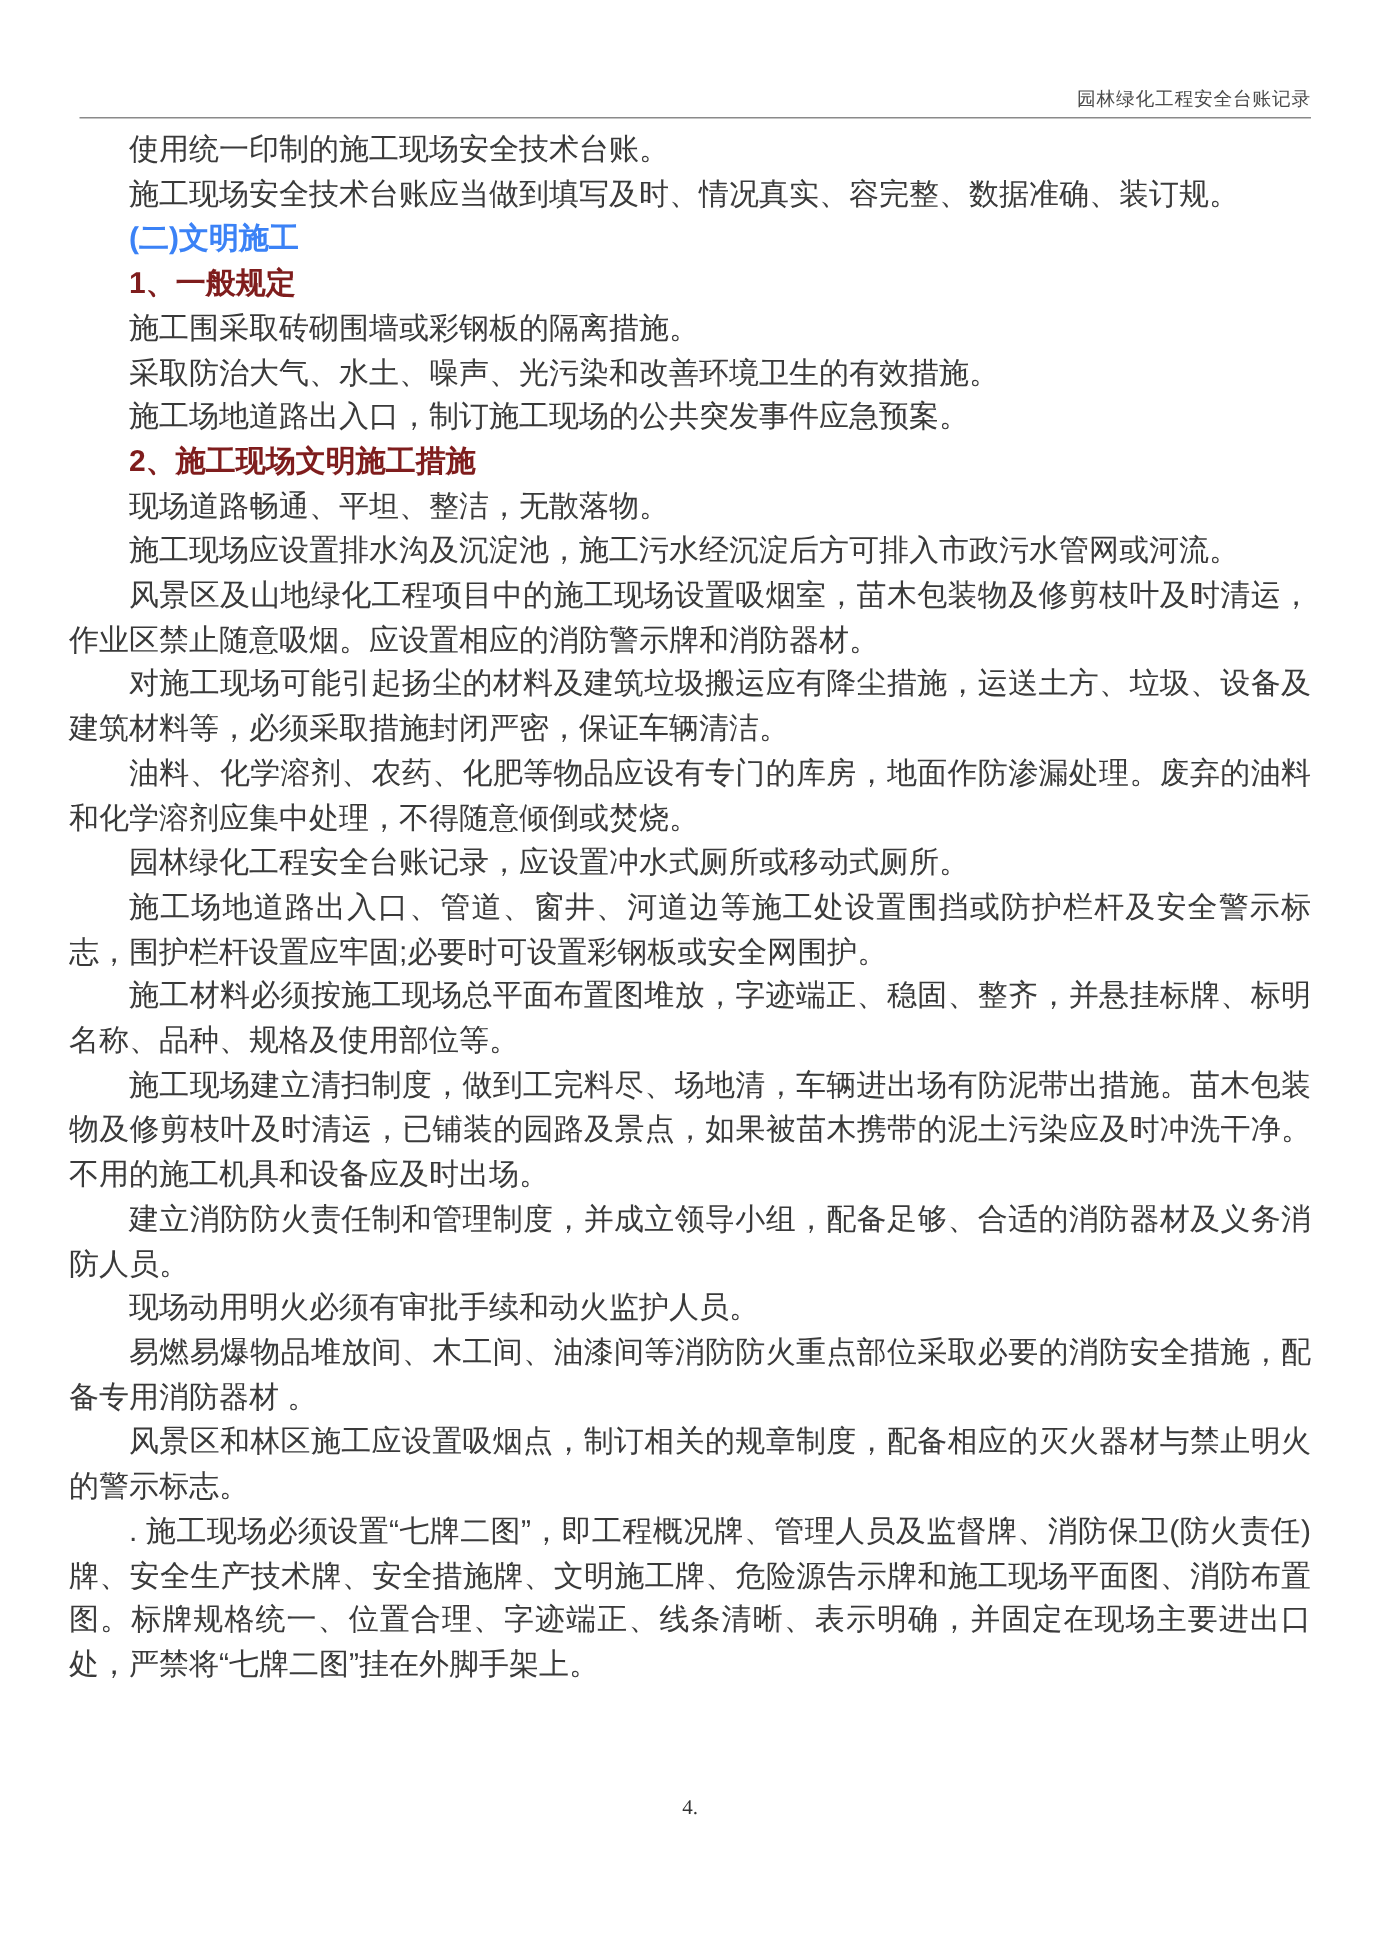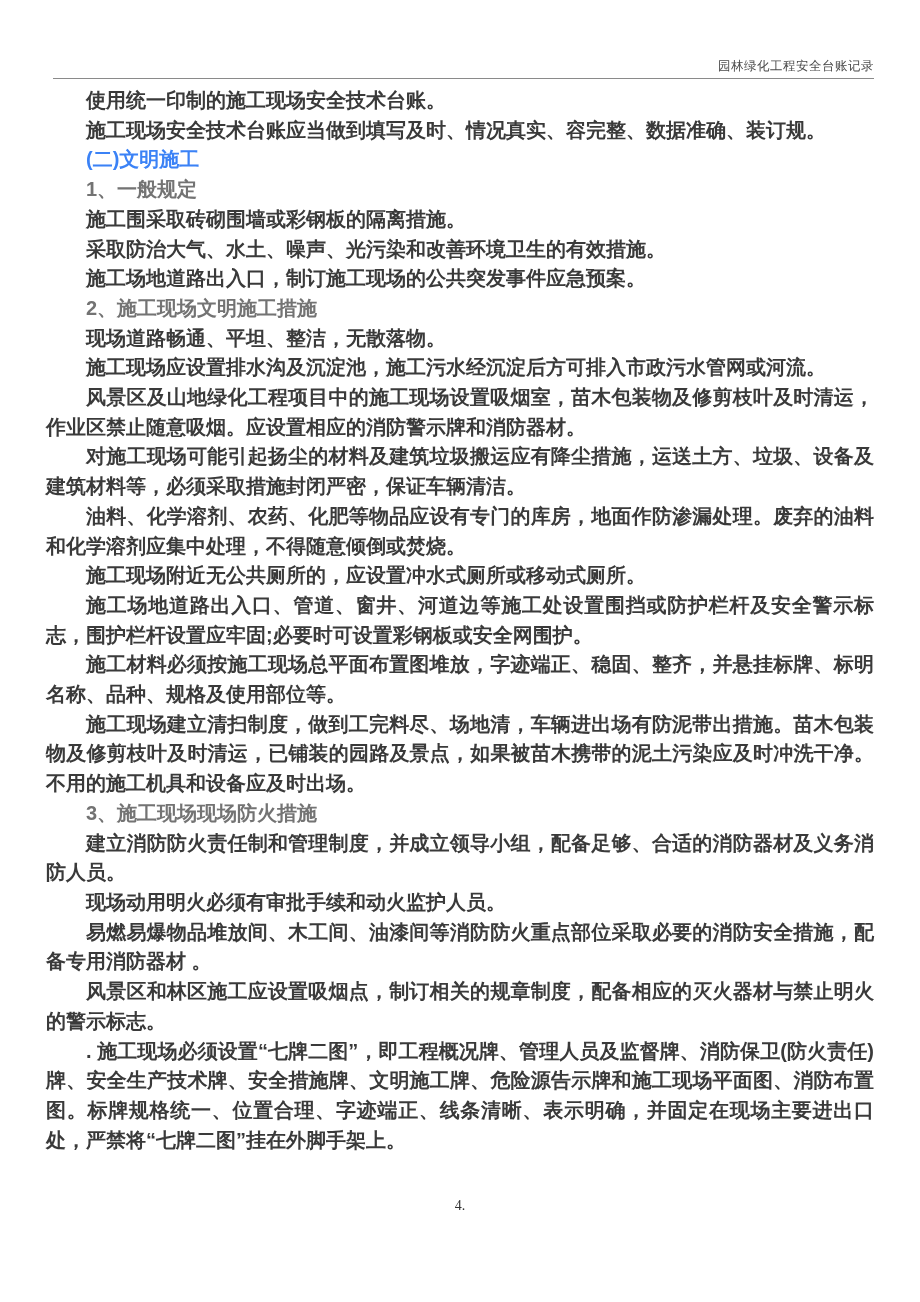--- a/index.html
+++ b/index.html
@@ -34,28 +34,27 @@
     left: 46px;
     width: 828px;
     font-size: 20px;
     line-height: 29.7px;
     color: #3a3a3a;
     text-align: justify;
   }
   .doc-body p {
     margin: 0;
     text-indent: 2em;
-    font-weight: bold;
   }
   .h-orange {
     color: #3b82f6;
     font-weight: bold;
   }
   .h-bold {
-    color: #737373;
+    color: #7f1d1d;
     font-weight: bold;
   }
   .page-footer {
     position: absolute;
     top: 1198px;
     left: 0;
     width: 100%;
     text-align: center;
     font-size: 14px;
     color: #333333;
@@ -78,25 +77,24 @@
     <p class="h-bold">1、一般规定</p>
     <p class="body">施工围采取砖砌围墙或彩钢板的隔离措施。</p>
     <p class="body">采取防治大气、水土、噪声、光污染和改善环境卫生的有效措施。</p>
     <p class="body">施工场地道路出入口，制订施工现场的公共突发事件应急预案。</p>
     <p class="h-bold">2、施工现场文明施工措施</p>
     <p class="body">现场道路畅通、平坦、整洁，无散落物。</p>
     <p class="body">施工现场应设置排水沟及沉淀池，施工污水经沉淀后方可排入市政污水管网或河流。</p>
     <p class="body">风景区及山地绿化工程项目中的施工现场设置吸烟室，苗木包装物及修剪枝叶及时清运，作业区禁止随意吸烟。应设置相应的消防警示牌和消防器材。</p>
     <p class="body">对施工现场可能引起扬尘的材料及建筑垃圾搬运应有降尘措施，运送土方、垃圾、设备及建筑材料等，必须采取措施封闭严密，保证车辆清洁。</p>
     <p class="body">油料、化学溶剂、农药、化肥等物品应设有专门的库房，地面作防渗漏处理。废弃的油料和化学溶剂应集中处理，不得随意倾倒或焚烧。</p>
-    <p class="body">施工现场附近无公共厕所的，应设置冲水式厕所或移动式厕所。</p>
+    <p class="body">园林绿化工程安全台账记录，应设置冲水式厕所或移动式厕所。</p>
     <p class="body">施工场地道路出入口、管道、窗井、河道边等施工处设置围挡或防护栏杆及安全警示标志，围护栏杆设置应牢固;必要时可设置彩钢板或安全网围护。</p>
     <p class="body">施工材料必须按施工现场总平面布置图堆放，字迹端正、稳固、整齐，并悬挂标牌、标明名称、品种、规格及使用部位等。</p>
     <p class="body">施工现场建立清扫制度，做到工完料尽、场地清，车辆进出场有防泥带出措施。苗木包装物及修剪枝叶及时清运，已铺装的园路及景点，如果被苗木携带的泥土污染应及时冲洗干净。不用的施工机具和设备应及时出场。</p>
-    <p class="h-bold">3、施工现场现场防火措施</p>
     <p class="body">建立消防防火责任制和管理制度，并成立领导小组，配备足够、合适的消防器材及义务消防人员。</p>
     <p class="body">现场动用明火必须有审批手续和动火监护人员。</p>
     <p class="body">易燃易爆物品堆放间、木工间、油漆间等消防防火重点部位采取必要的消防安全措施，配备专用消防器材 。</p>
     <p class="body">风景区和林区施工应设置吸烟点，制订相关的规章制度，配备相应的灭火器材与禁止明火的警示标志。</p>
     <p class="body">. 施工现场必须设置“七牌二图”，即工程概况牌、管理人员及监督牌、消防保卫(防火责任)牌、安全生产技术牌、安全措施牌、文明施工牌、危险源告示牌和施工现场平面图、消防布置图。标牌规格统一、位置合理、字迹端正、线条清晰、表示明确，并固定在现场主要进出口处，严禁将“七牌二图”挂在外脚手架上。</p>
   </div>
 
   <div class="page-footer">
     <span>4.</span>
   </div>

